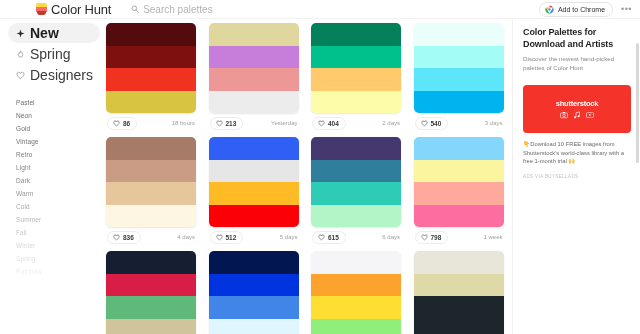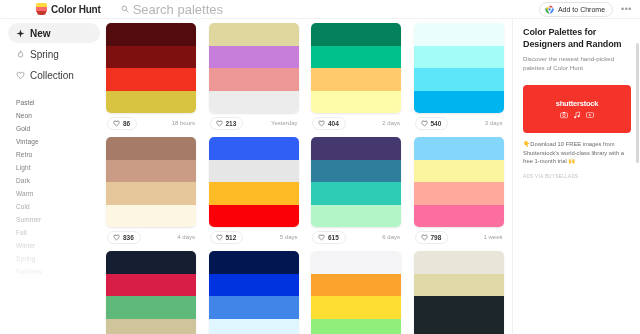--- a/index.html
+++ b/index.html
@@ -28,31 +28,31 @@
     background:#ffd93d; border-radius: 2px 2px 0 0;
   }
   .logo-mark .lg-mid {
     position:absolute; top:3.5px; left:0; width:11px; height:5px; background:#ff6b6b;
   }
   .logo-mark .lg-bot {
     position:absolute; top:8px; left:1px; width:9px; height:4px;
     background:#c0392b; border-radius:0 0 3px 3px;
   }
   .brand-name {
-    font-size: 10px; font-weight: bold; color: #2b2b2b; letter-spacing: -0.2px;
+    font-size: 13px; font-weight: normal; color: #2b2b2b; letter-spacing: -0.2px;
   }
   .search-wrap {
     margin-left: 20px; display: flex; align-items: center; gap: 4px;
     flex: 1;
   }
   .search-icon { width: 8px; height: 8px; flex: 0 0 auto; }
   .search-input {
     border: none; outline: none; background: transparent;
     font-family: "Liberation Sans", sans-serif;
-    font-size: 13px; color: #3a3a3a; width: 260px; padding: 0;
+    font-size: 10px; color: #3a3a3a; width: 260px; padding: 0;
   }
   .search-input::placeholder { color: #b4b4b4; }
   .topbar-right {
     display: flex; align-items: center; gap: 8px; margin-right: 8px;
   }
   .chrome-btn {
     display: flex; align-items: center; gap: 4px;
     border: 1px solid #e4e4e4; border-radius: 10px;
     padding: 2px 7px 2px 5px; background: #fff;
     font-size: 7px; color: #2b2b2b; white-space: nowrap;
@@ -65,21 +65,21 @@
   }
 
   
   .sidebar {
     position: absolute; top: 19px; left: 0; width: 100px; height: 315px;
     padding: 4px 0 0 8px; background: #fff;
   }
   .nav-item {
     display: flex; align-items: center; gap: 5px;
     height: 20px; padding: 0 8px; border-radius: 10px;
-    font-size: 10px; color: #3b3b3b; cursor: pointer;
+    font-size: 14px; color: #3b3b3b; cursor: pointer;
     margin-bottom: 1px;
   }
   .nav-item.active { background: #f2f2f2; font-weight: bold; color: #1f1f1f; }
   .nav-ico { width: 9px; height: 9px; flex: 0 0 auto; display:block; }
   .nav-sep { height: 6px; }
   .tag-list { margin-top: 4px; padding-left: 8px; }
   .tag-item {
     font-size: 6.5px; color: #6d6d6d; padding: 3px 0;
     letter-spacing: 0.1px; cursor: pointer;
   }
@@ -207,21 +207,21 @@
         <path d="M8 1.5 C9.6 4 12 5 12 8.6 A4 4 0 0 1 4 8.6 C4 6.6 5.2 5.6 5.8 4.6 C6 6 7 6.4 7.4 5.6 C7.9 4.6 7.6 3 8 1.5 Z" fill="none" stroke="#8a8a8a" stroke-width="1.2" stroke-linejoin="round"></path>
       </svg>
       <span>Spring</span>
     </div>
 
 
     <div class="nav-item">
       <svg class="nav-ico" viewBox="0 0 16 16">
         <path d="M8 13.4 C8 13.4 1.9 9.8 1.9 5.9 A3.1 3.1 0 0 1 8 4.6 A3.1 3.1 0 0 1 14.1 5.9 C14.1 9.8 8 13.4 8 13.4 Z" fill="none" stroke="#8a8a8a" stroke-width="1.2" stroke-linejoin="round"></path>
       </svg>
-      <span>Collection</span>
+      <span>Designers</span>
     </div>
 
     <div class="nav-sep"></div>
 
     <div class="tag-list">
       <div class="tag-item" style="opacity:1">Pastel</div>
       <div class="tag-item" style="opacity:1">Neon</div>
       <div class="tag-item" style="opacity:1">Gold</div>
       <div class="tag-item" style="opacity:.95">Vintage</div>
       <div class="tag-item" style="opacity:.9">Retro</div>
@@ -402,21 +402,21 @@
         <div class="swatches">
           <div style="background: rgb(232, 230, 217); height: 25%;"></div>
           <div style="background: rgb(223, 217, 168); height: 25%;"></div>
           <div style="background: rgb(29, 38, 42); height: 25%;"></div>
           <div style="background: rgb(29, 38, 42); height: 25%;"></div>
         </div>
       </div>
     </div>
 
   <div class="rightbar">
-    <div class="promo-title">Color Palettes for Designers and Random</div>
+    <div class="promo-title">Color Palettes for Download and Artists</div>
     <div class="promo-sub">Discover the newest hand-picked palettes of Color Hunt</div>
 
     <div class="ad-box">
       <span class="ad-logo">shutterstock</span>
       <span class="ad-icons">
         <svg class="ad-ico" viewBox="0 0 16 16">
           <rect x="1" y="4" width="14" height="9.5" rx="1.6" fill="none" stroke="#fff" stroke-width="1.2"></rect>
           <circle cx="8" cy="8.8" r="2.6" fill="none" stroke="#fff" stroke-width="1.2"></circle>
           <rect x="5.6" y="2.2" width="4.8" height="2" rx="0.7" fill="#fff"></rect>
         </svg>

